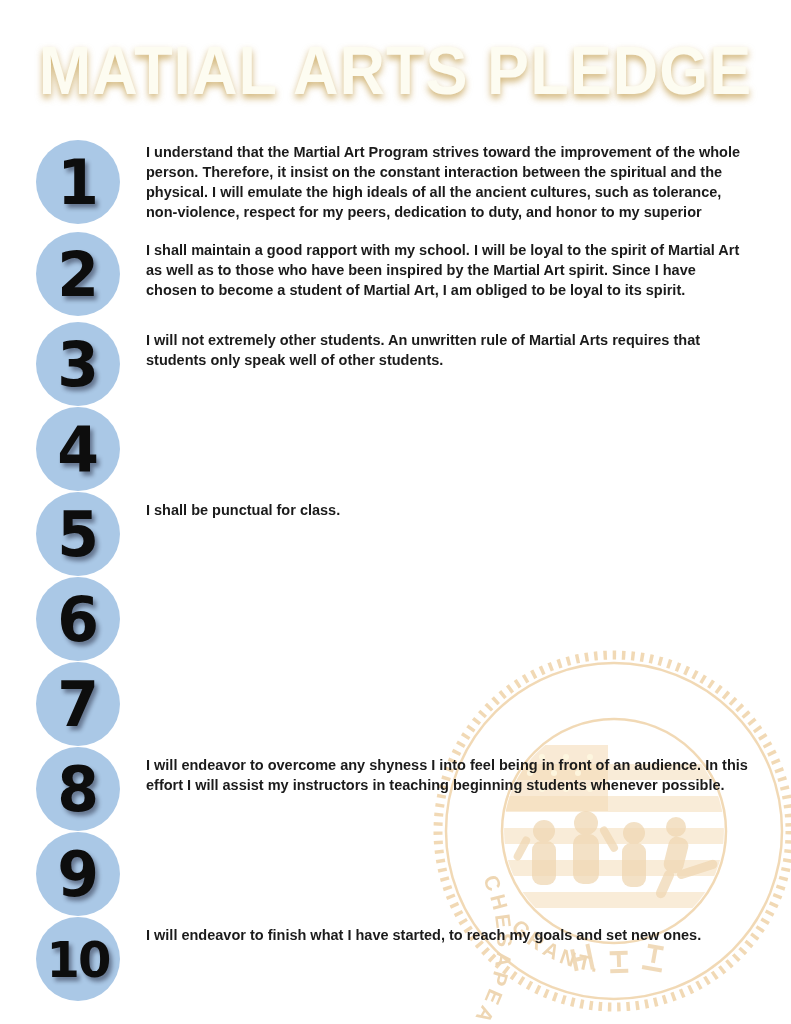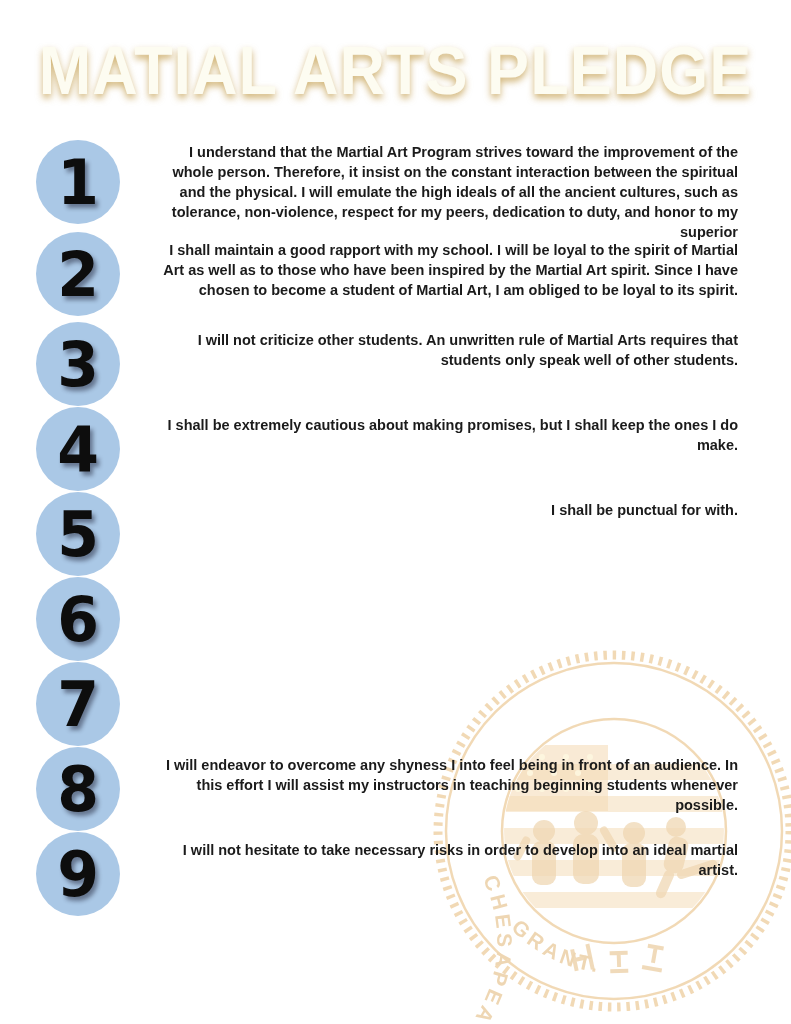--- a/index.html
+++ b/index.html
@@ -31,24 +31,24 @@
   }
   .num{
     font-family:"DejaVu Sans","Liberation Sans",sans-serif;
     font-weight:bold;font-size:60px;line-height:84px;
     color:#0d0d0d;
     text-shadow:3px 4px 4px rgba(20,20,40,0.45);
     transform:scaleY(1.04);
   }
   .num-small{font-size:48px;letter-spacing:-2px;}
   .pledge-text{
-    margin:8px 16px 0 26px;
+    margin:8px 4px 0 26px;
     width:648px;
     font-size:14.5px;line-height:20px;
-    font-weight:bold;color:#1b1b1b;text-align:right;
+    font-weight:bold;color:#1b1b1b;
   }
   .row-1 .pledge-text{margin-top:2px;}
   .seal{
     position:absolute;left:424px;top:641px;width:380px;height:380px;
     pointer-events:none;
   }
 </style>
 </head>
 <body>
 
@@ -143,35 +143,34 @@
     <div class="num-circle">
       <span class="num">2</span>
     </div>
     <p class="pledge-text">I shall maintain a good rapport with my school. I will be loyal to the spirit of Martial Art as well as to those who have been inspired by the Martial Art spirit. Since I have chosen to become a student of Martial Art, I am obliged to be loyal to its spirit.</p>
   </div>
 
   <div class="row" style="top:322px">
     <div class="num-circle">
       <span class="num">3</span>
     </div>
-    <p class="pledge-text">I will not criticize other students. An unwritten rule of Martial Arts requires that students only speak well of other students.</p>
+    <p class="pledge-text">I will not extremely other students. An unwritten rule of Martial Arts requires that students only speak well of other students.</p>
   </div>
 
   <div class="row" style="top:407px">
     <div class="num-circle">
       <span class="num">4</span>
     </div>
-    <p class="pledge-text">I shall be extremely cautious about making promises, but I shall keep the ones I do make.</p>
   </div>
 
   <div class="row" style="top:492px">
     <div class="num-circle">
       <span class="num">5</span>
     </div>
-    <p class="pledge-text">I shall be punctual for with.</p>
+    <p class="pledge-text">I shall be punctual for class.</p>
   </div>
 
   <div class="row" style="top:577px">
     <div class="num-circle">
       <span class="num">6</span>
     </div>
   </div>
 
   <div class="row" style="top:662px">
     <div class="num-circle">
@@ -183,17 +182,22 @@
     <div class="num-circle">
       <span class="num">8</span>
     </div>
     <p class="pledge-text">I will endeavor to overcome any shyness I into feel being in front of an audience. In this effort I will assist my instructors in teaching beginning students whenever possible.</p>
   </div>
 
   <div class="row" style="top:832px">
     <div class="num-circle">
       <span class="num">9</span>
     </div>
-    <p class="pledge-text">I will not hesitate to take necessary risks in order to develop into an ideal martial artist.</p>
-  </div>
-
+  </div>
+
+  <div class="row" style="top:917px">
+    <div class="num-circle">
+      <span class="num num-small">10</span>
+    </div>
+    <p class="pledge-text">I will endeavor to finish what I have started, to reach my goals and set new ones.</p>
+  </div>
 
 </div>
 
 </body></html>

